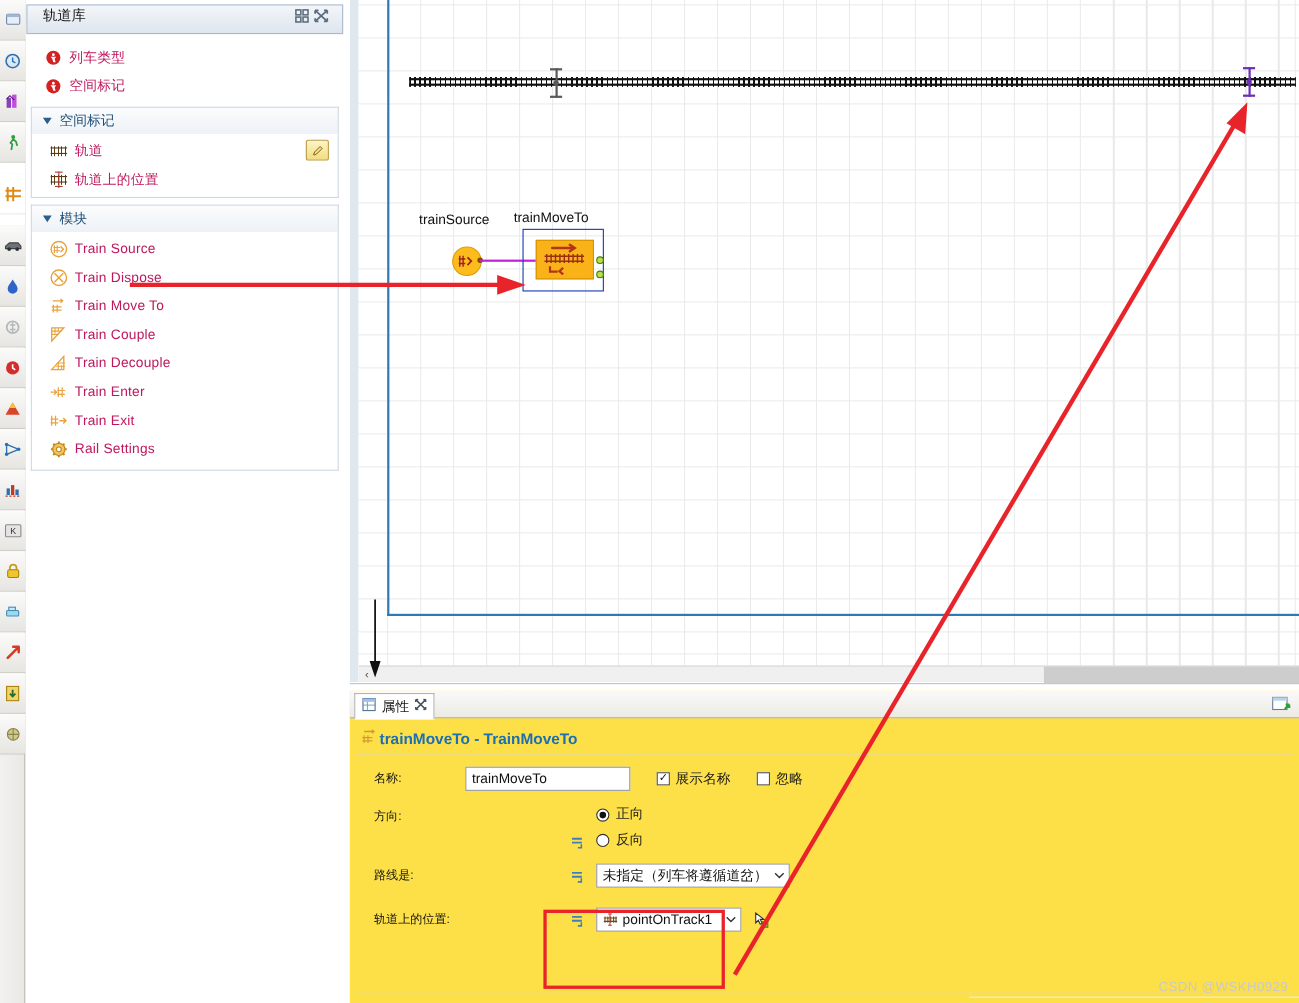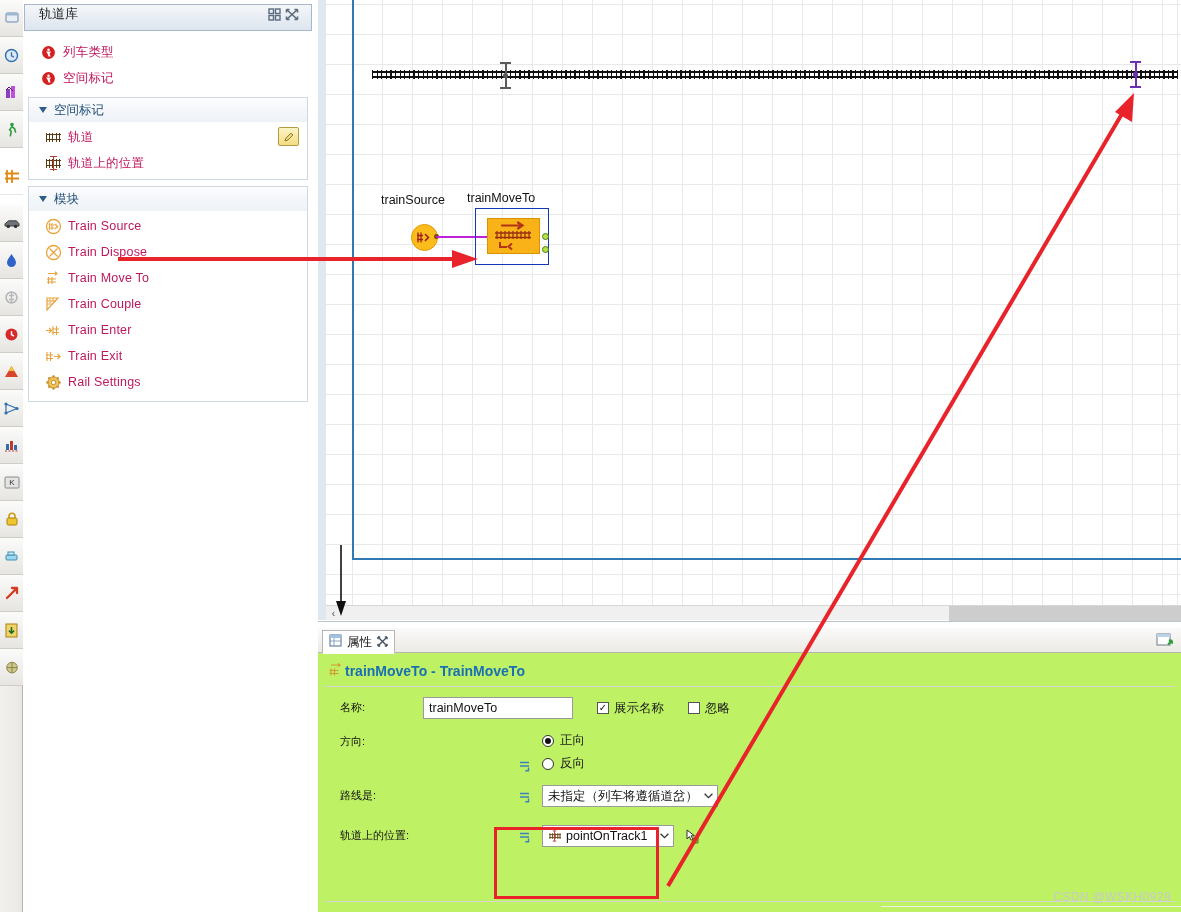--- a/index.html
+++ b/index.html
@@ -128,21 +128,21 @@
     background:#f0f0f0;border-top:1px solid #d8d8d8;box-sizing:border-box;
     display:flex;align-items:center;
   }
   #hscroll .arrow{width:15px;height:15px;display:flex;align-items:center;justify-content:center;color:#4a4a4a;font-size:10px;}
   #hscroll .trough{flex:1;height:15px;position:relative;}
   #hscroll .thumb{position:absolute;right:0;top:0;width:232px;height:15px;background:#cdcdcd;}
   #canvas-bottom-rule{position:absolute;left:0;top:621px;width:863px;height:1px;background:#b9c4cf;}
   
   #props{
     position:absolute;left:318px;top:628px;width:863px;height:284px;
-    background:#bef264;box-sizing:border-box;
+    background:#fde047;box-sizing:border-box;
   }
   #props-tabbar{
     position:absolute;left:0;top:0;width:863px;height:25px;
     background:linear-gradient(to bottom,#fafafa,#eceae4);
     border-bottom:1px solid #b6b6b6;box-sizing:border-box;
   }
   #props-tab{
     position:absolute;left:4px;top:2px;height:24px;
     background:#ffffff;border:1px solid #b6b6b6;border-bottom:1px solid #ffffff;
     box-sizing:border-box;display:flex;align-items:center;padding:0 6px;gap:5px;
@@ -441,20 +441,29 @@
         <span class="lbl">Train Move To</span>
       </div>
       <div class="lib-row" style="height:26px;">
         <span class="ico">
           <svg width="17" height="17" viewBox="0 0 17 17">
               <path d="M2 2h11L2 14z" fill="none" stroke="#e8a33d" stroke-width="1.2"></path>
               <path d="M5 2v5M8 2v3.5M2 5h9M2 8h6" stroke="#e8a33d" stroke-width="1"></path>
             </svg>
         </span>
         <span class="lbl">Train Couple</span>
+      </div>
+      <div class="lib-row" style="height:26px;">
+        <span class="ico">
+          <svg width="17" height="17" viewBox="0 0 17 17">
+              <path d="M2 14h11L13 2z" fill="none" stroke="#e8a33d" stroke-width="1.2"></path>
+              <path d="M8 14V7M11 14v-4M6 11h8M8 8h6" stroke="#e8a33d" stroke-width="1"></path>
+            </svg>
+        </span>
+        <span class="lbl">Train Decouple</span>
       </div>
       <div class="lib-row" style="height:26px;">
         <span class="ico">
           <svg width="17" height="17" viewBox="0 0 17 17">
               <path d="M1 8.5h5M4 6l2.5 2.5L4 11" stroke="#e8a33d" stroke-width="1.2" fill="none"></path>
               <path d="M8 4v9M11.5 4v9M7 7h7M7 10.5h7" stroke="#e8a33d" stroke-width="1.1"></path>
             </svg>
         </span>
         <span class="lbl">Train Enter</span>
       </div>

